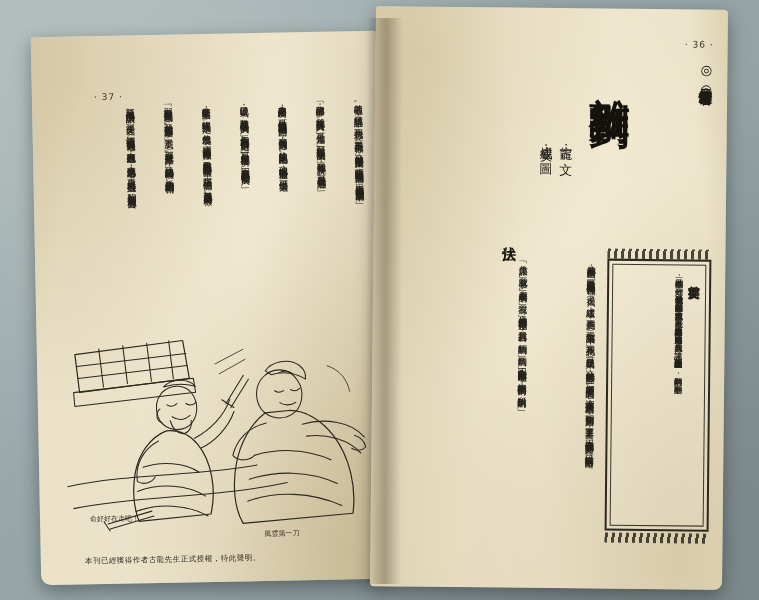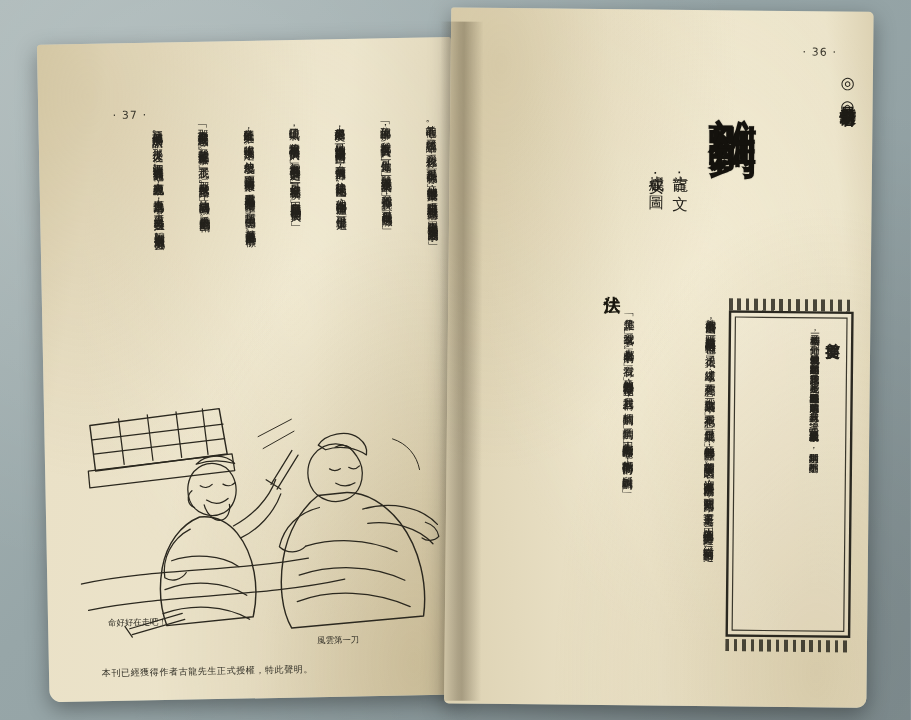--- a/index.html
+++ b/index.html
@@ -101,21 +101,21 @@
     text-orientation: upright;
     font-family: "DejaVu Sans", sans-serif;
     line-height: 1.18;
     letter-spacing: 0.5px;
     color: #24221c;
   }
 
   
   .pg-num-right {
     position: absolute;
-    right: 30px;
+    right: 14px;
     top: 30px;
     font-size: 9px;
     color: #3a372c;
     letter-spacing: 1px;
   }
   .banner {
     position: absolute;
     right: 14px;
     top: 52px;
     font-size: 13.5px;

